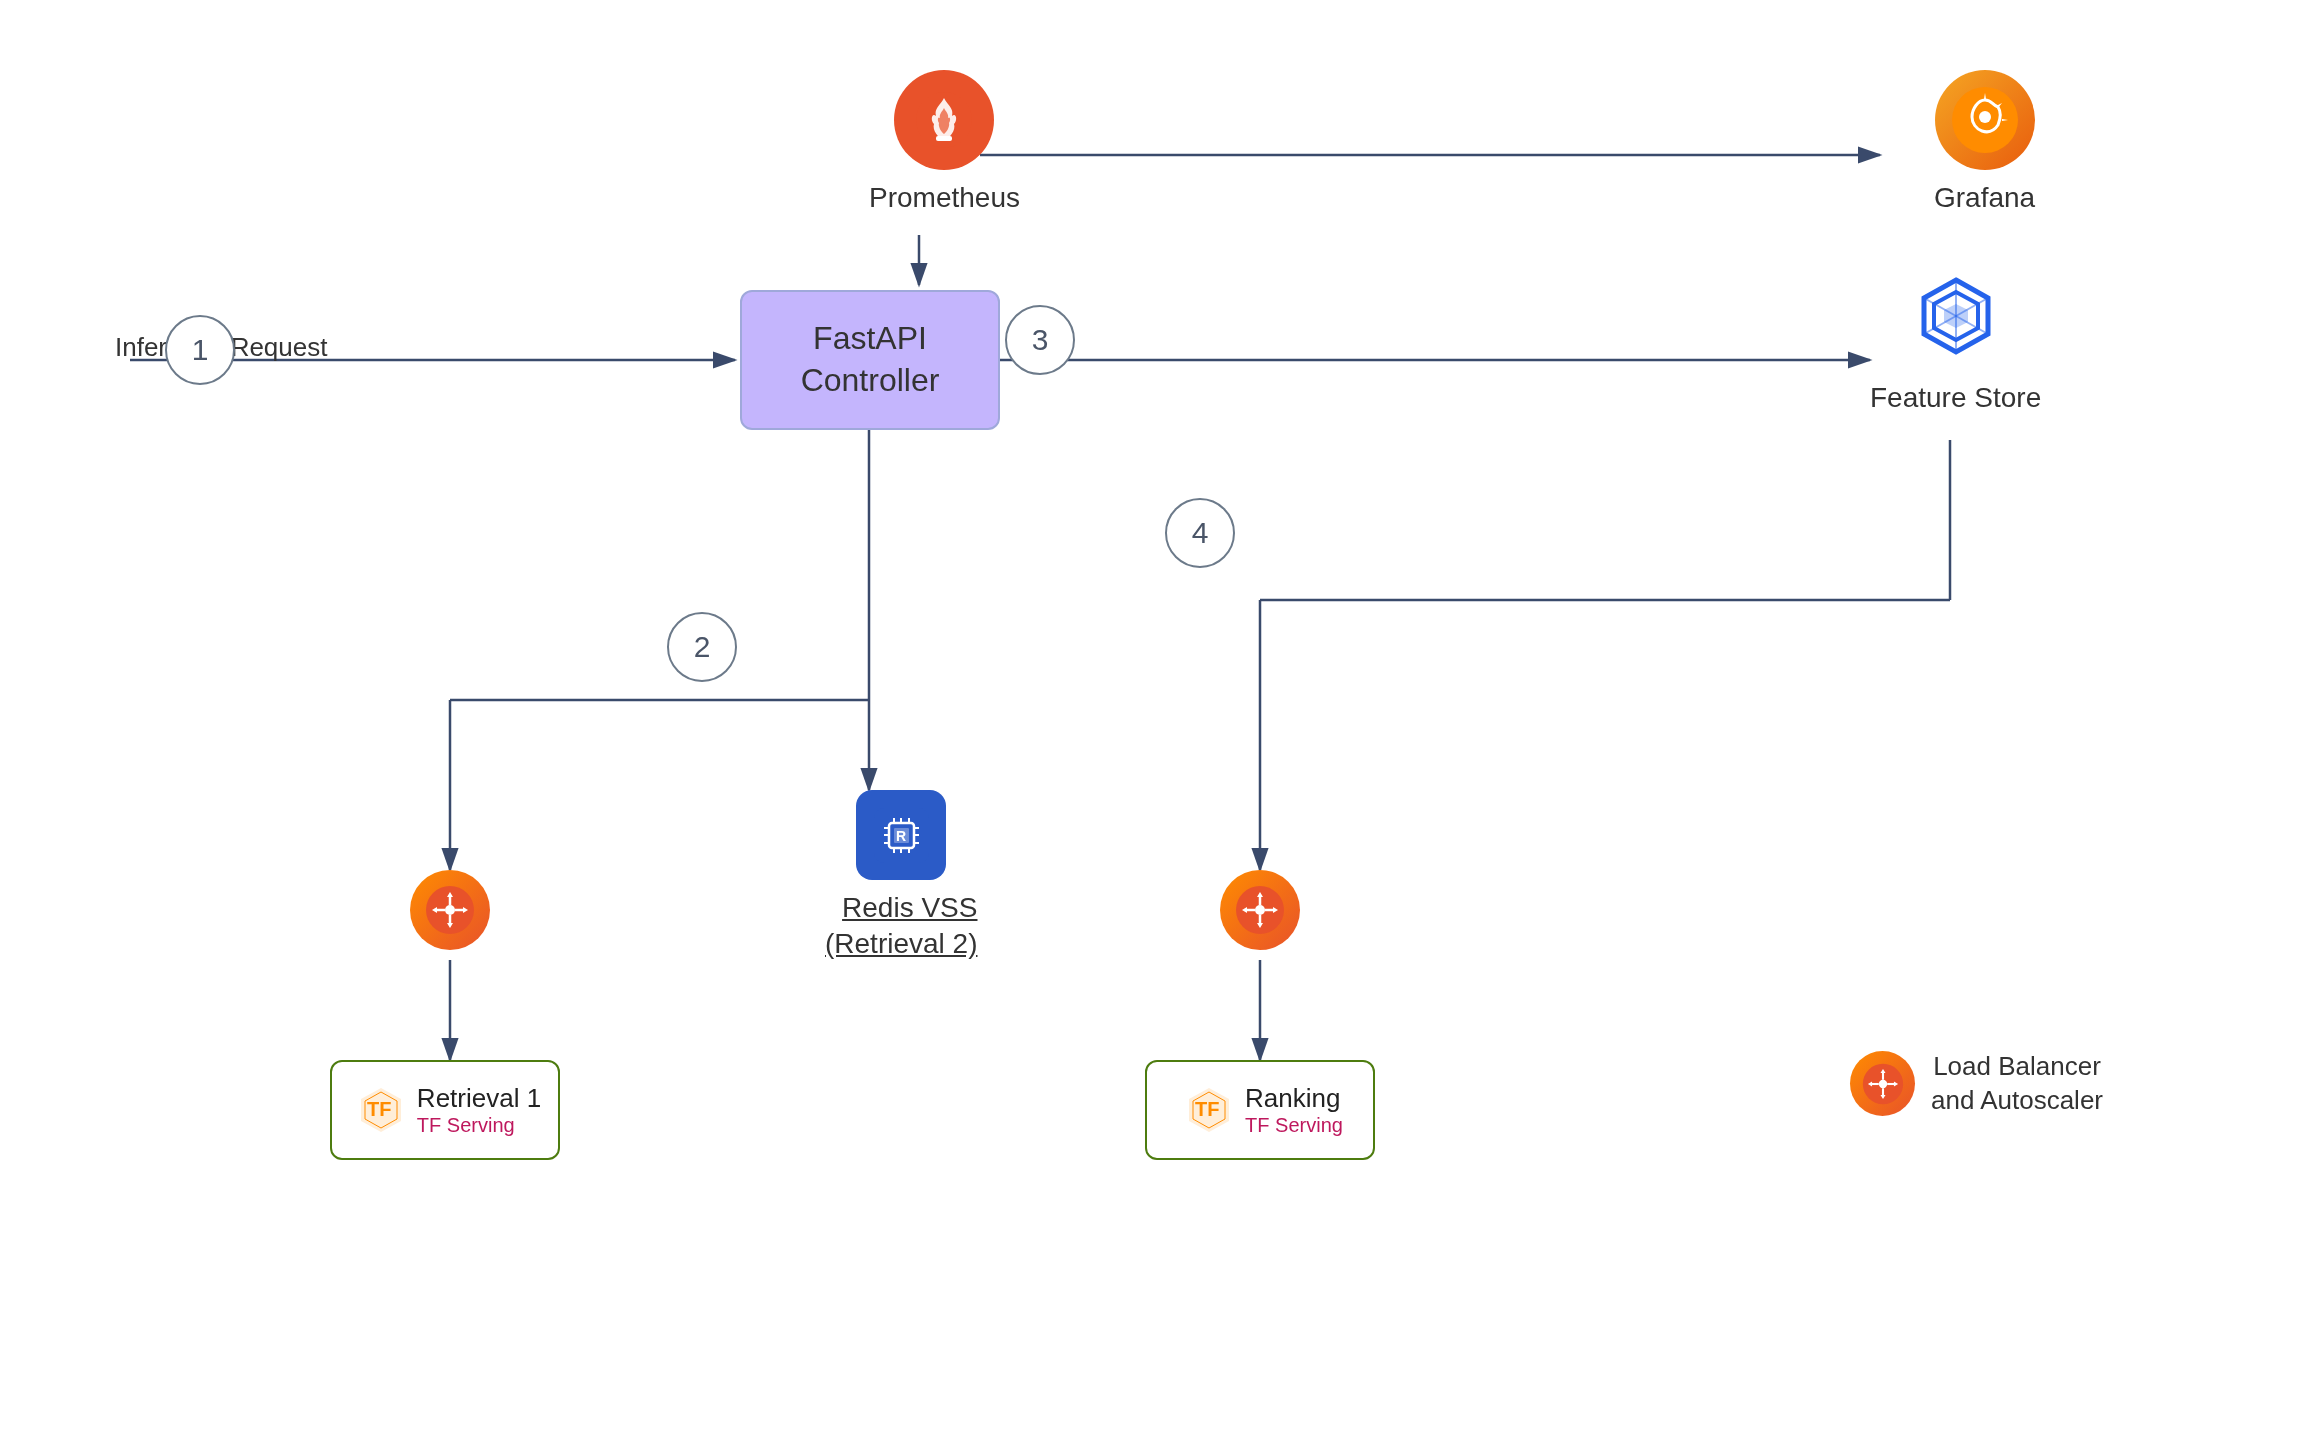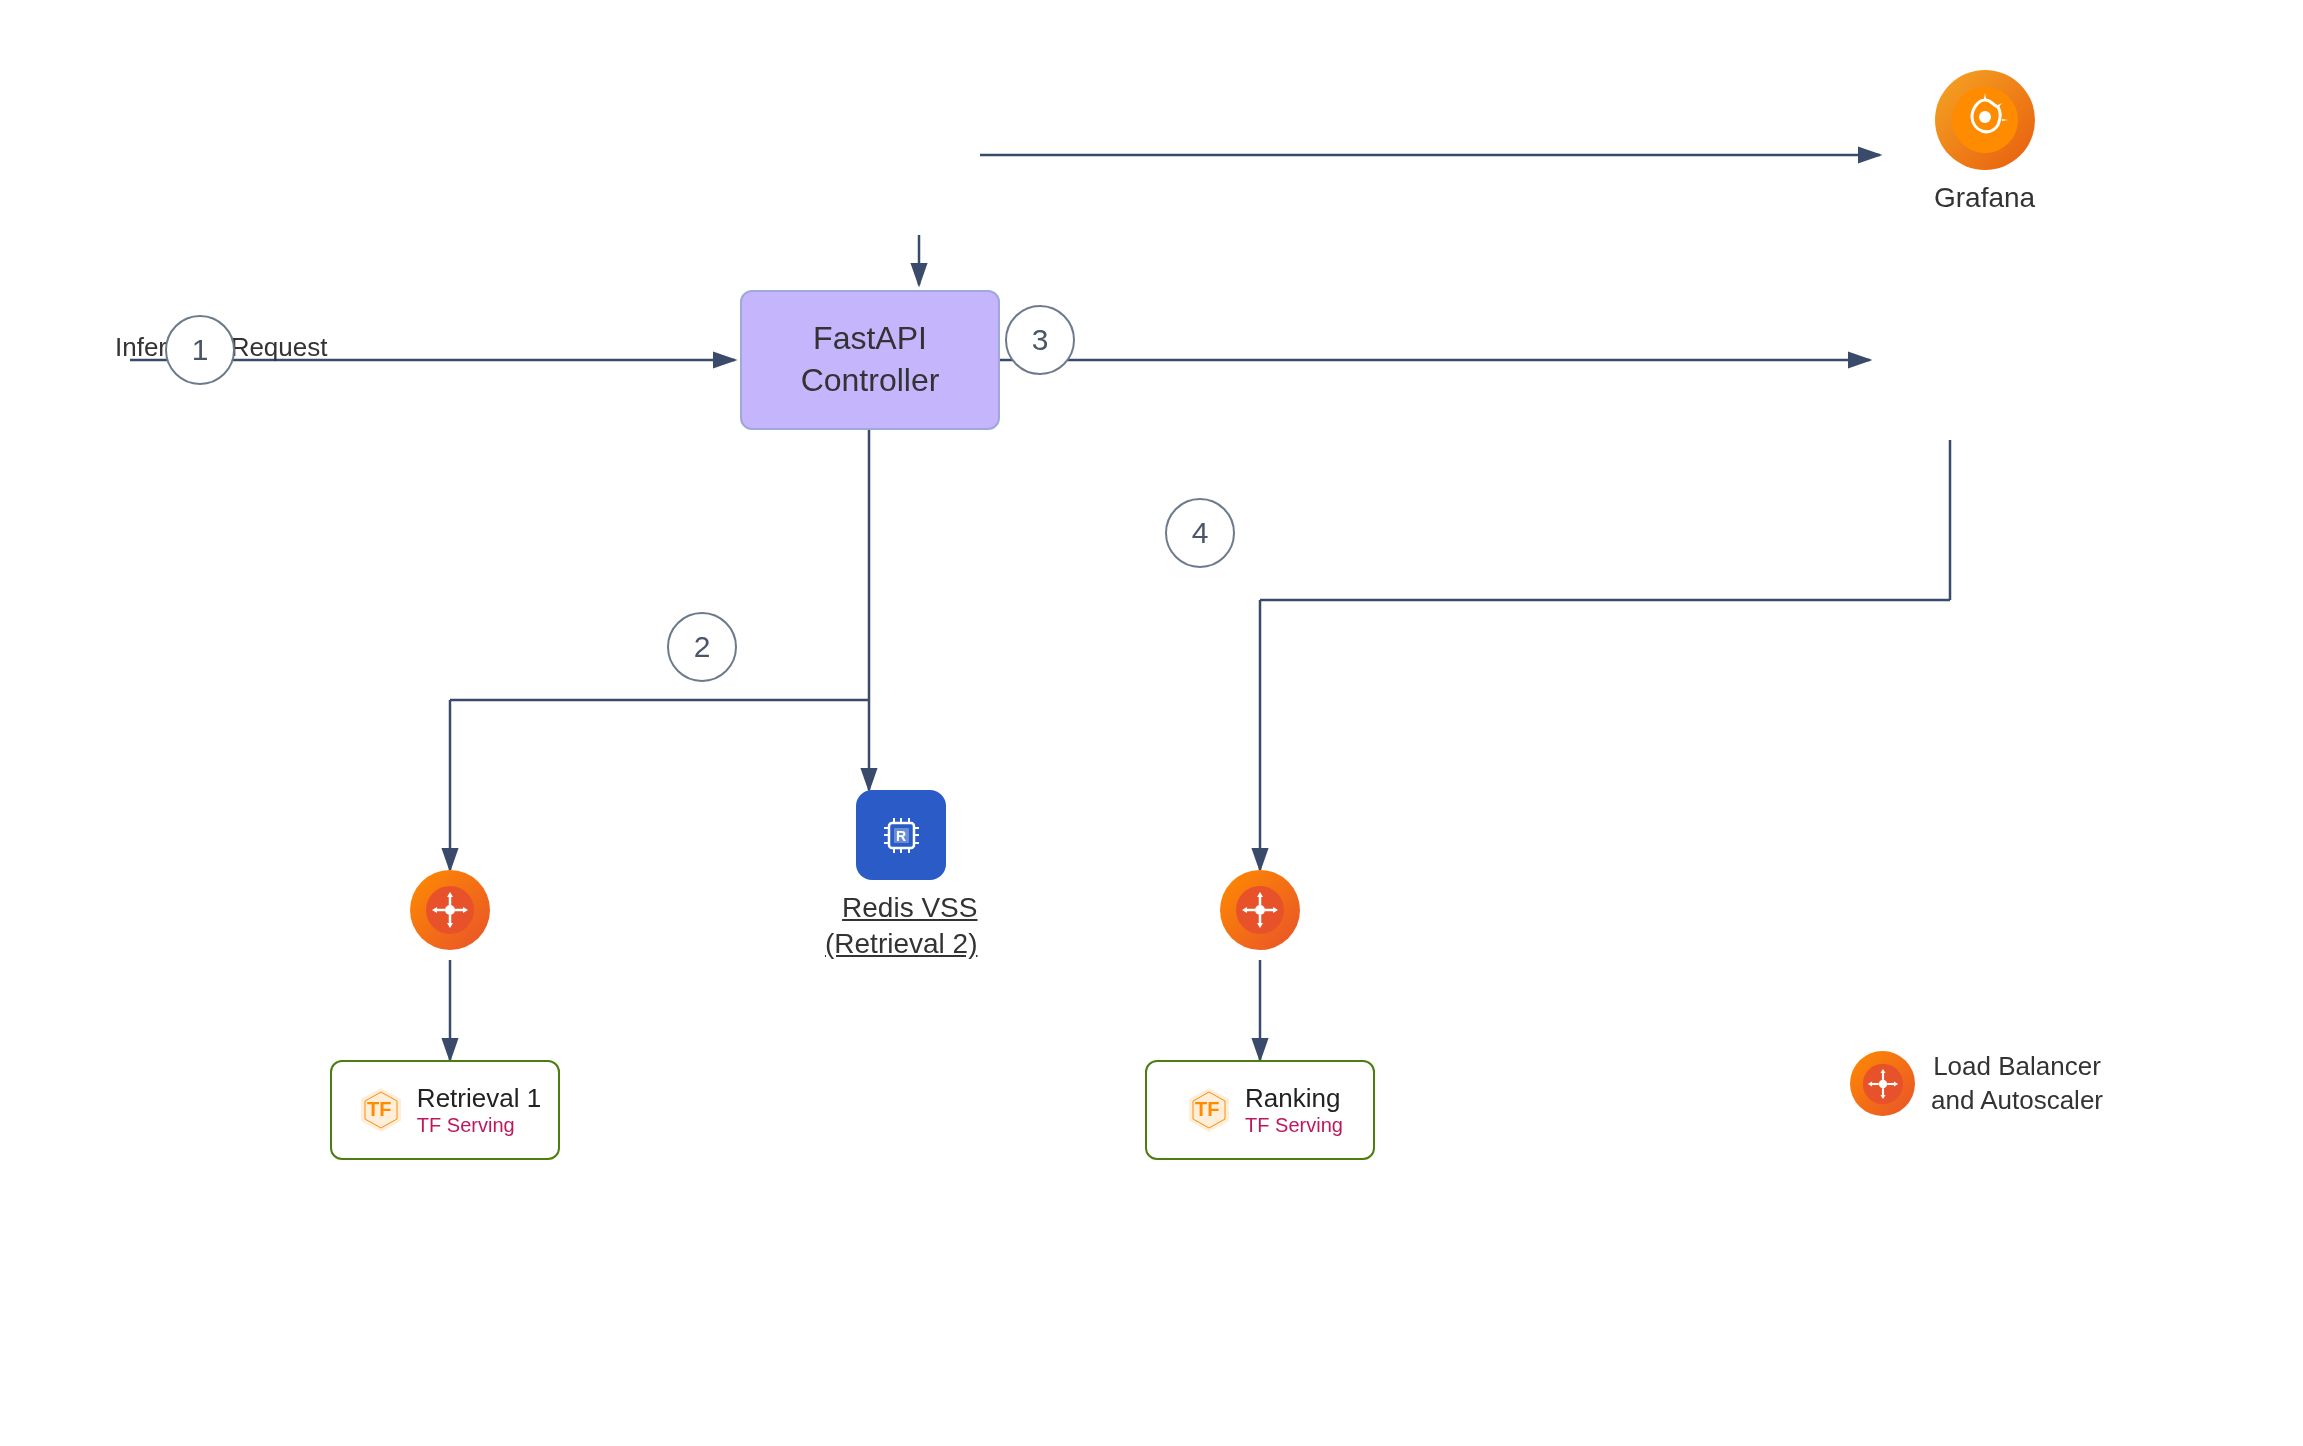--- a/index.html
+++ b/index.html
@@ -184,20 +184,35 @@
     <line x1="869" y1="700" x2="450" y2="700" stroke="#3a4a6b" stroke-width="2.5"></line>
     <line x1="450" y1="700" x2="450" y2="870" stroke="#3a4a6b" stroke-width="2.5" marker-end="url(#arrowhead)"></line>
 
     <line x1="869" y1="700" x2="869" y2="790" stroke="#3a4a6b" stroke-width="2.5" marker-end="url(#arrowhead)"></line>
 
     <line x1="450" y1="960" x2="450" y2="1060" stroke="#3a4a6b" stroke-width="2.5" marker-end="url(#arrowhead)"></line>
 
     <line x1="1260" y1="960" x2="1260" y2="1060" stroke="#3a4a6b" stroke-width="2.5" marker-end="url(#arrowhead)"></line>
   </svg>
 
+  <div class="node" style="left:869px; top:70px; align-items:center;">
+    <div class="prometheus-icon">
+
+      <svg width="60" height="60" viewBox="0 0 60 60">
+        <circle cx="30" cy="30" r="28" fill="#e8522a"></circle>
+
+        <path d="M30 8 C26 16 20 18 22 26 C18 22 16 30 20 34 C18 40 24 48 30 50 C36 48 42 40 40 34 C44 30 42 22 38 26 C40 18 34 16 30 8Z" fill="white" opacity="0.9"></path>
+
+        <path d="M30 18 C28 22 25 24 26 28 C24 26 23 30 25 33 C24 36 27 42 30 44 C33 42 36 36 35 33 C37 30 36 26 34 28 C35 24 32 22 30 18Z" fill="#e8522a" opacity="0.7"></path>
+
+        <rect x="22" y="46" width="16" height="5" rx="2" fill="white"></rect>
+      </svg>
+    </div>
+    <div class="node-label">Prometheus</div>
+  </div>
 
   <div class="node" style="left:1910px; top:70px; align-items:center;margin-left:24px;">
     <div class="grafana-icon">
 
       <svg width="70" height="70" viewBox="0 0 70 70">
         <circle cx="35" cy="35" r="33" fill="#ff8c00"></circle>
 
         <path d="M35 15 C42 15 42 20 48 22 C52 28 50 35 48 40 C44 46 38 48 32 46 C26 44 22 38 22 32 C22 24 28 15 35 15Z" fill="none" stroke="white" stroke-width="3"></path>
         <circle cx="35" cy="32" r="6" fill="white"></circle>
         <path d="M35 8 L36 14 L34 14 Z" fill="white"></path>
@@ -208,20 +223,35 @@
     <div class="node-label">Grafana</div>
   </div>
 
   <div class="node" style="left:740px; top:290px;">
     <div class="fastapi-box">
       <span style="white-space:pre-line;">FastAPI
 Controller</span>
     </div>
   </div>
 
+  <div class="node" style="left:1870px; top:270px; align-items:center;">
+    <div class="feature-store-icon">
+
+      <svg width="100" height="100" viewBox="0 0 100 100">
+
+        <polygon points="50,10 82,28 82,64 50,82 18,64 18,28" fill="none" stroke="#2563eb" stroke-width="5"></polygon>
+        <polygon points="50,22 72,34 72,58 50,70 28,58 28,34" fill="none" stroke="#2563eb" stroke-width="4"></polygon>
+        <polygon points="50,34 62,40 62,52 50,58 38,52 38,40" fill="#2563eb" opacity="0.3"></polygon>
+        <line x1="50" y1="10" x2="50" y2="82" stroke="#2563eb" stroke-width="2" opacity="0.5"></line>
+        <line x1="18" y1="28" x2="82" y2="64" stroke="#2563eb" stroke-width="2" opacity="0.5"></line>
+        <line x1="82" y1="28" x2="18" y2="64" stroke="#2563eb" stroke-width="2" opacity="0.5"></line>
+      </svg>
+    </div>
+    <div class="node-label">Feature Store</div>
+  </div>
 
   <div class="inference-label" style="left:115px; top:332px;">
     <span>Inference Request</span>
   </div>
 
   <div class="num-circle" style="left:165px; top:315px;">
     <span>1</span>
   </div>
   <div class="num-circle" style="left:667px; top:612px;">
     <span>2</span>

